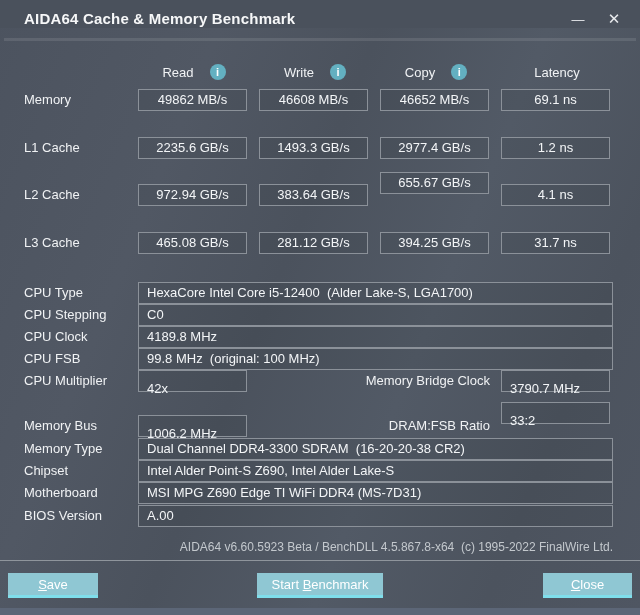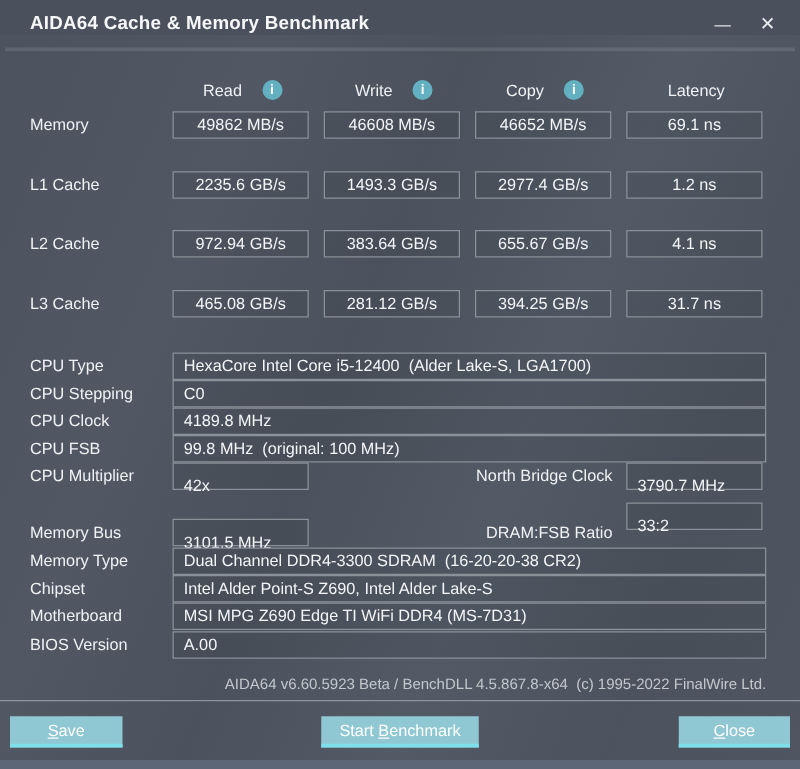--- a/index.html
+++ b/index.html
@@ -74,21 +74,21 @@
 
   <div class="rowlabel" style="top:137px">L1 Cache</div>
   <div class="vbox" style="left:138px;top:137px">2235.6 GB/s</div>
   <div class="vbox" style="left:259px;top:137px">1493.3 GB/s</div>
   <div class="vbox" style="left:380px;top:137px">2977.4 GB/s</div>
   <div class="vbox" style="left:501px;top:137px">1.2 ns</div>
 
   <div class="rowlabel" style="top:184px">L2 Cache</div>
   <div class="vbox" style="left:138px;top:184px">972.94 GB/s</div>
   <div class="vbox" style="left:259px;top:184px">383.64 GB/s</div>
-  <div class="vbox" style="left:380px;top:184px">655.67 GB/s</div>
+  <div class="vbox" style="left:380px;top:172px">655.67 GB/s</div>
   <div class="vbox" style="left:501px;top:184px">4.1 ns</div>
 
   <div class="rowlabel" style="top:232px">L3 Cache</div>
   <div class="vbox" style="left:138px;top:232px">465.08 GB/s</div>
   <div class="vbox" style="left:259px;top:232px">281.12 GB/s</div>
   <div class="vbox" style="left:380px;top:232px">394.25 GB/s</div>
   <div class="vbox" style="left:501px;top:232px">31.7 ns</div>
 
   <div class="rowlabel" style="top:282px">CPU Type</div>
   <div class="wbox" style="top:282px">HexaCore Intel Core i5-12400  (Alder Lake-S, LGA1700)</div>
@@ -97,25 +97,25 @@
   <div class="wbox" style="top:304px">C0</div>
 
   <div class="rowlabel" style="top:326px">CPU Clock</div>
   <div class="wbox" style="top:326px">4189.8 MHz</div>
 
   <div class="rowlabel" style="top:348px">CPU FSB</div>
   <div class="wbox" style="top:348px">99.8 MHz  (original: 100 MHz)</div>
 
   <div class="rowlabel" style="top:370px">CPU Multiplier</div>
   <div class="vbox sbox" style="left:138px;top:370px">42x</div>
-  <div class="rlabel" style="top:370px">North Bridge Clock</div>
+  <div class="rlabel" style="top:370px">Memory Bridge Clock</div>
   <div class="vbox sbox" style="left:501px;top:370px">3790.7 MHz</div>
 
   <div class="rowlabel" style="top:415px">Memory Bus</div>
-  <div class="vbox sbox" style="left:138px;top:415px">3101.5 MHz</div>
+  <div class="vbox sbox" style="left:138px;top:415px">1006.2 MHz</div>
   <div class="rlabel" style="top:415px">DRAM:FSB Ratio</div>
   <div class="vbox sbox" style="left:501px;top:402px">33:2</div>
 
   <div class="rowlabel" style="top:438px">Memory Type</div>
   <div class="wbox" style="top:438px">Dual Channel DDR4-3300 SDRAM  (16-20-20-38 CR2)</div>
 
   <div class="rowlabel" style="top:460px">Chipset</div>
   <div class="wbox" style="top:460px">Intel Alder Point-S Z690, Intel Alder Lake-S</div>
 
   <div class="rowlabel" style="top:482px">Motherboard</div>

